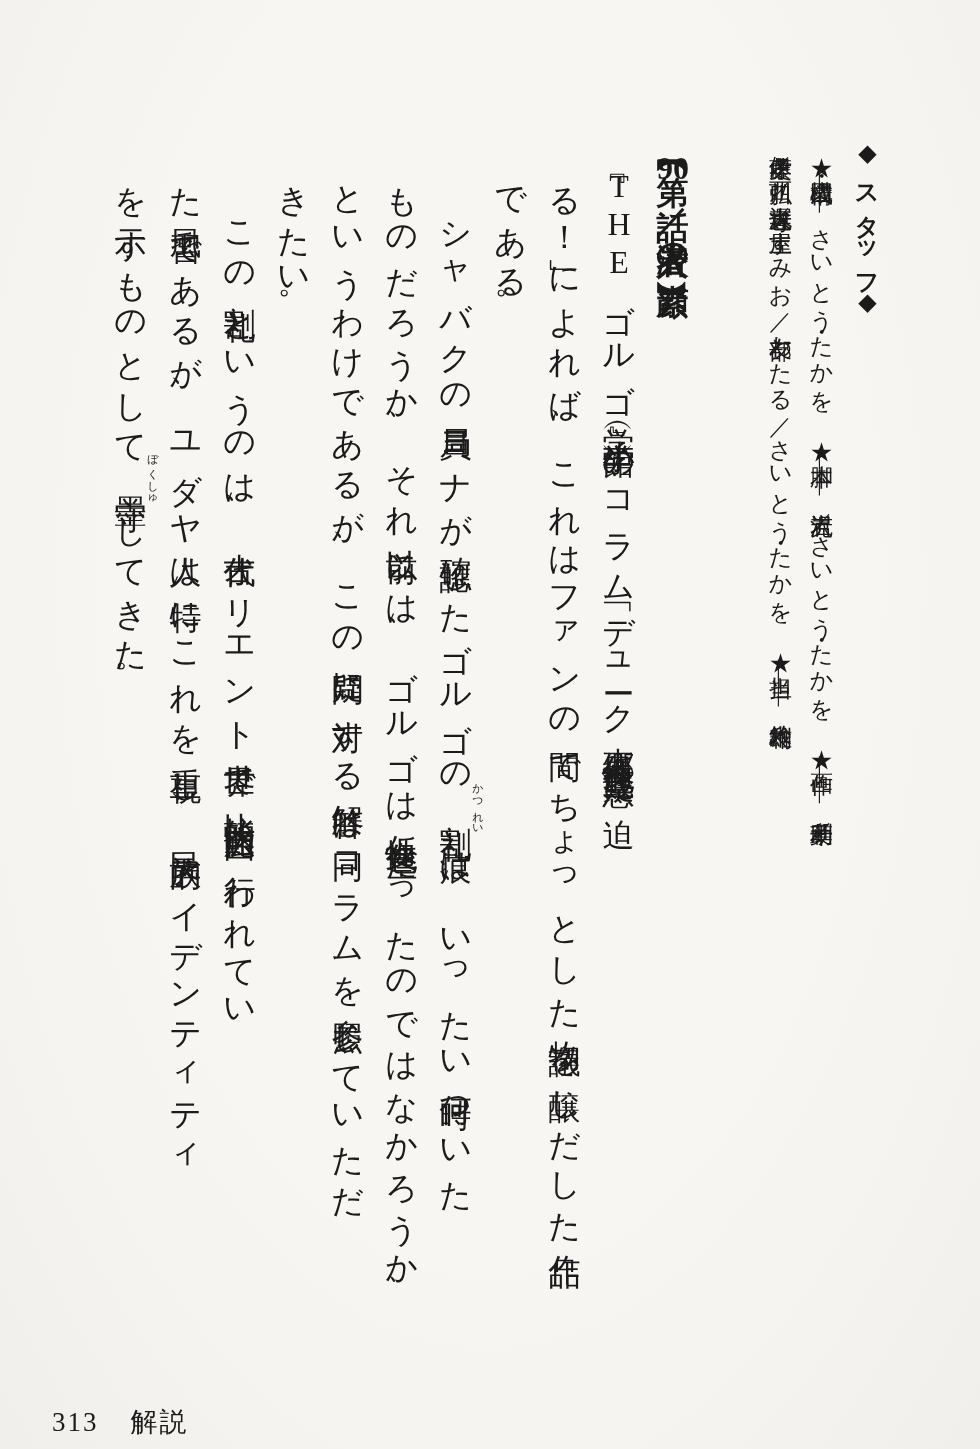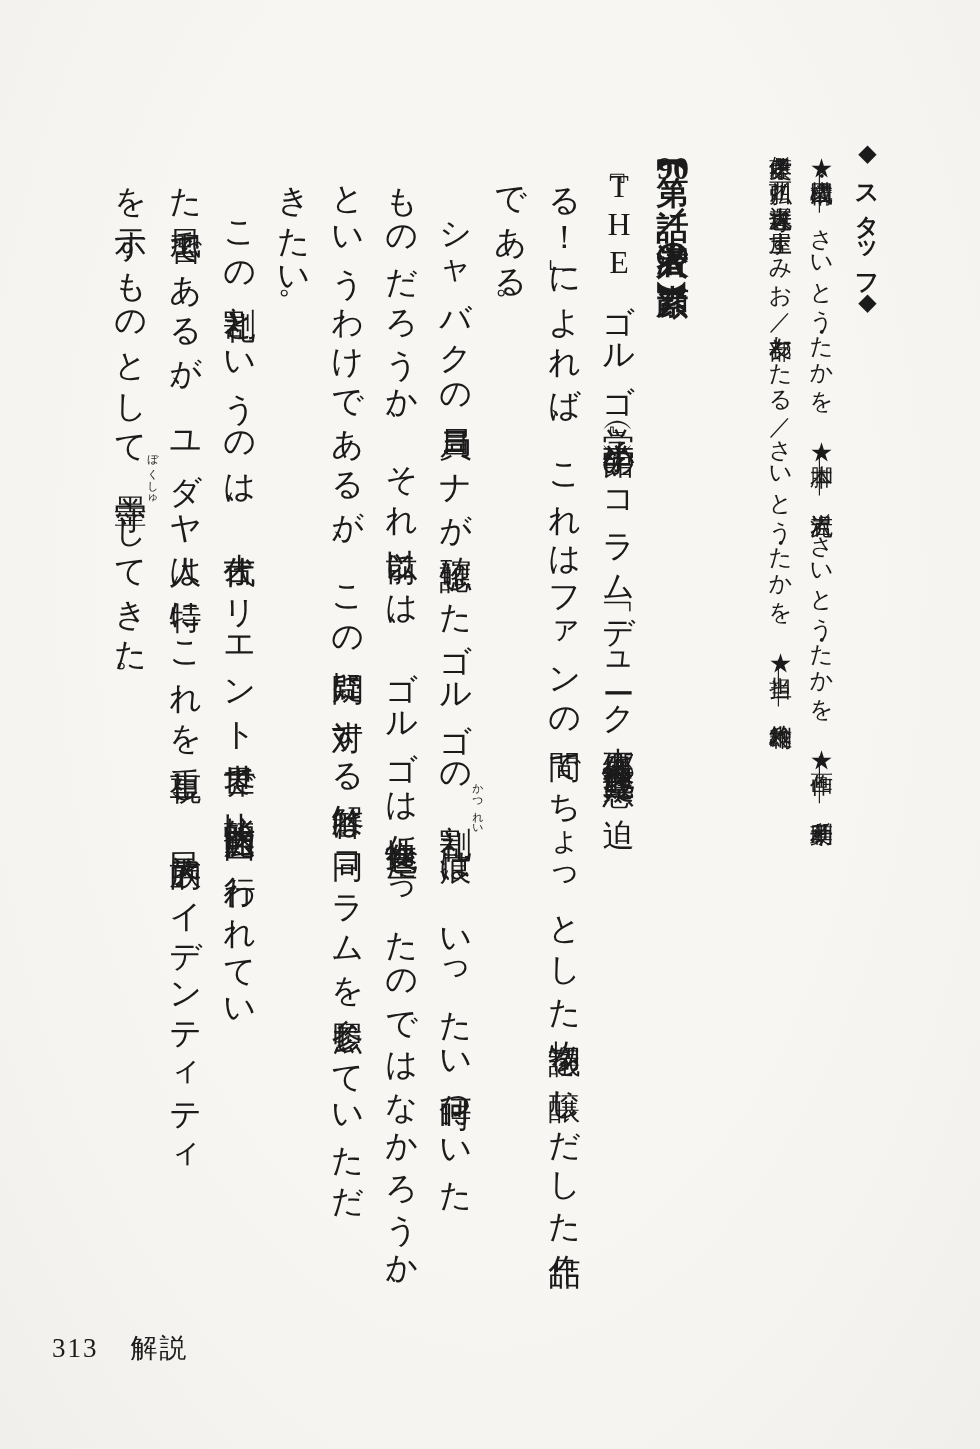--- a/index.html
+++ b/index.html
@@ -65,21 +65,21 @@
   .tcy { text-combine-upright: all; }
   .upright { text-orientation: upright; letter-spacing: 2px; }
 
   ruby { ruby-position: over; ruby-align: center; }
   rt { font-size: 11px; letter-spacing: 1px; font-weight: normal; }
 
   
   .page-footer {
     position: absolute;
     left: 52px;
-    top: 1330px;
+    top: 1404px;
     display: flex;
     align-items: baseline;
     gap: 32px;
     font-size: 27px;
     letter-spacing: 2px;
   }
   .page-number { font-family: "Liberation Serif", "DejaVu Serif", serif; }
 </style>
 </head>
 <body>

